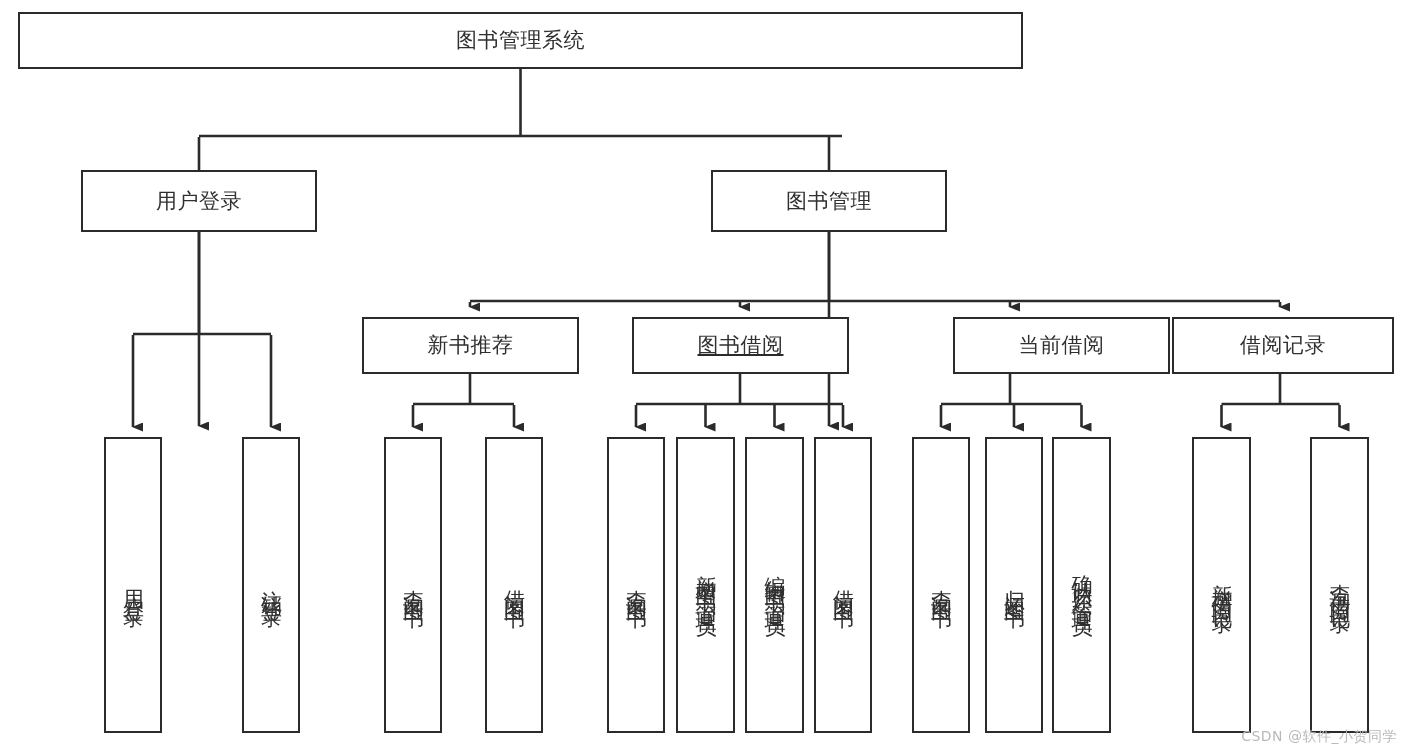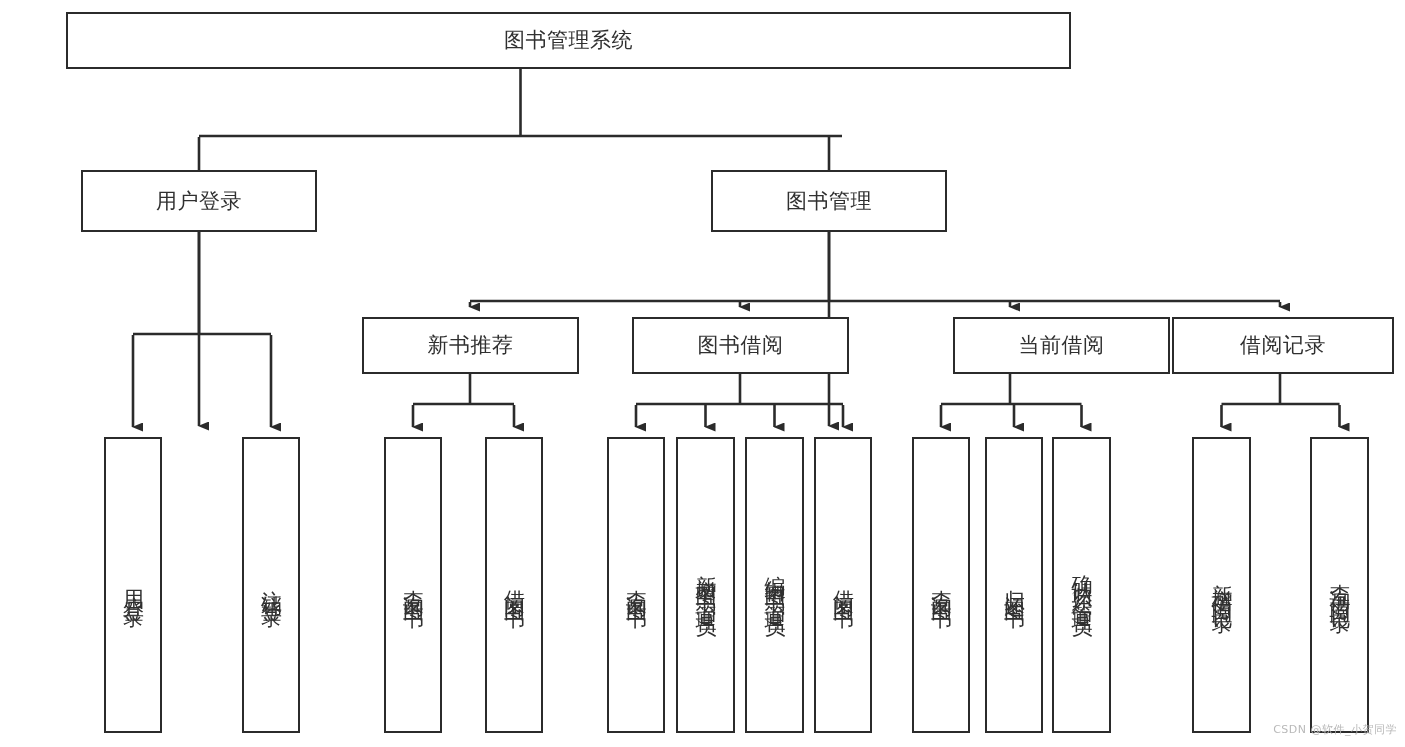--- a/index.html
+++ b/index.html
@@ -51,22 +51,22 @@
     text-orientation: upright;
     white-space: normal;
     letter-spacing: 6px;
     font-size: 21px;
     line-height: 1.0;
     max-height: 100%;
   }
   #watermark {
     position: absolute;
     right: 8px;
-    bottom: 10px;
-    font-size: 11px;
+    bottom: 1px;
+    font-size: 14px;
     color: #b9b9b9;
     letter-spacing: 0.5px;
     white-space: nowrap;
     pointer-events: none;
   }
 </style>
 </head>
 <body>
 
 <div id="diagram-root">
@@ -126,37 +126,37 @@
     </g>
 
     <g stroke="#2b2b2b" stroke-width="2.6" fill="none">
       <path d="M1280,374 L1280,404"></path>
       <path d="M1221.5,404 L1339.5,404"></path>
       <path d="M1221.5,405 L1221.5,427" marker-end="url(#arrowhead)"></path>
       <path d="M1339.5,405 L1339.5,427" marker-end="url(#arrowhead)"></path>
     </g>
   </svg>
 
-  <div class="node" style="left:18px; top:12px; width:1005px; height:57px;margin-left:48px;">
+  <div class="node" style="left:18px; top:12px; width:1005px; height:57px;">
     <span class="node-label">图书管理系统</span>
   </div>
 
   <div class="node" style="left:81px; top:170px; width:236px; height:62px;">
     <span class="node-label">用户登录</span>
   </div>
 
   <div class="node" style="left:711px; top:170px; width:236px; height:62px;">
     <span class="node-label">图书管理</span>
   </div>
 
   <div class="node" style="left:362px; top:317px; width:217px; height:57px;">
     <span class="node-label">新书推荐</span>
   </div>
 
-  <div class="node" style="left:632px; top:317px; width:217px; height:57px;">
+  <div class="node" style="left:632px; top:317px; width:217px; height:57px;text-decoration:underline;">
     <span class="node-label">图书借阅</span>
   </div>
 
   <div class="node" style="left:953px; top:317px; width:217px; height:57px;">
     <span class="node-label">当前借阅</span>
   </div>
 
   <div class="node" style="left:1172px; top:317px; width:222px; height:57px;">
     <span class="node-label">借阅记录</span>
   </div>

